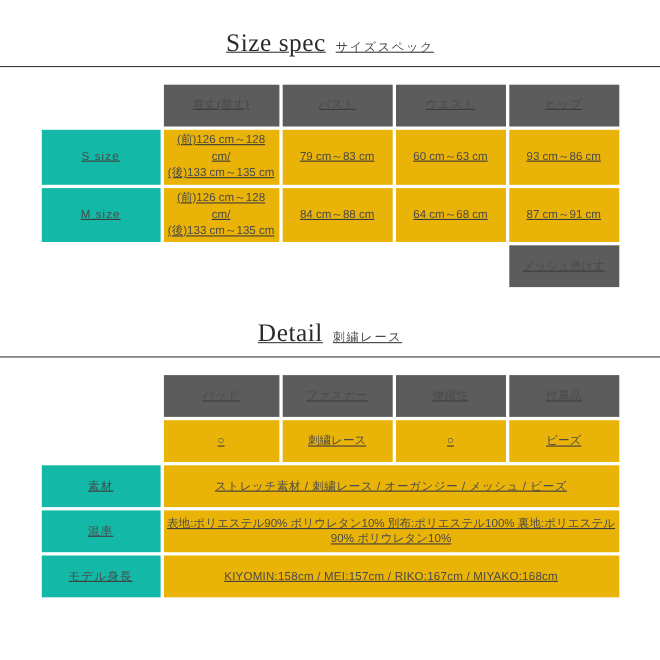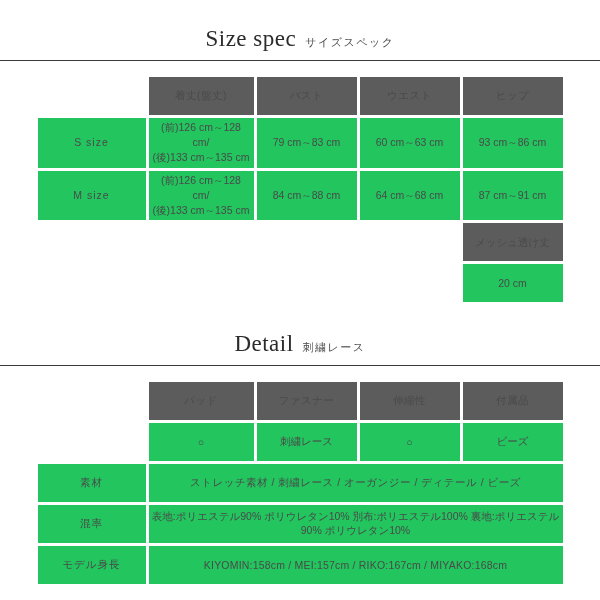--- a/index.html
+++ b/index.html
@@ -12,20 +12,21 @@
     background: #ffffff;
     font-family: "Liberation Sans", sans-serif;
     color: #3c3c3c;
     overflow: hidden;
   }
   .page {
     position: relative;
     width: 600px;
     height: 536px;
     box-sizing: border-box;
+    text-decoration: underline;
   }
 
   
   .section-head {
     text-align: center;
     padding-top: 26px;
     padding-bottom: 8px;
   }
   .section-head .title {
     font-family: "Liberation Serif", serif;
@@ -63,28 +64,28 @@
     color: #4a4a4a;
     padding: 2px 3px;
   }
   td.hdr {
     background: #5c5c5c;
     color: #ffffff;
     font-size: 11px;
     letter-spacing: 0.5px;
   }
   td.rowhdr {
-    background: #22c55e;
+    background: #14b8a6;
     color: #ffffff;
     font-size: 11.5px;
     letter-spacing: 1px;
     margin-top: 28px;
   }
   td.cell {
-    background: #22c55e;
+    background: #eab308;
   }
   td.blank {
     background: transparent;
   }
   td.tiny {
     font-size: 8.5px;
     line-height: 1.5;
     letter-spacing: 0;
   }
   td.small {
@@ -184,27 +185,20 @@
       </tr>
 
       <tr>
         <td class="blank"></td>
         <td class="blank"></td>
         <td class="blank"></td>
         <td class="blank"></td>
         <td class="hdr small">メッシュ透け丈</td>
       </tr>
 
-      <tr>
-        <td class="blank"></td>
-        <td class="blank"></td>
-        <td class="blank"></td>
-        <td class="blank"></td>
-        <td class="cell">20 cm</td>
-      </tr>
     </tbody>
   </table>
 
   <div class="section-head">
     <span class="title">Detail</span><span class="subtitle">刺繍レース</span>
   </div>
   <div class="rule"></div>
 
   <table class="detail">
     <colgroup>
@@ -226,21 +220,21 @@
       <tr>
         <td class="blank"></td>
         <td class="cell circle">○</td>
         <td class="cell">刺繍レース</td>
         <td class="cell circle">○</td>
         <td class="cell">ビーズ</td>
       </tr>
 
       <tr>
         <td class="rowhdr">素材</td>
-        <td class="cell matval" colspan="4">ストレッチ素材  /  刺繍レース  /  オーガンジー  /  ディテール  /  ビーズ</td>
+        <td class="cell matval" colspan="4">ストレッチ素材  /  刺繍レース  /  オーガンジー  /  メッシュ  /  ビーズ</td>
       </tr>
 
       <tr>
         <td class="rowhdr">混率</td>
         <td class="cell mixval" colspan="4">表地:ポリエステル90%  ポリウレタン10%  別布:ポリエステル100%  裏地:ポリエステル90%  ポリウレタン10%</td>
       </tr>
 
       <tr>
         <td class="rowhdr">モデル身長</td>
         <td class="cell modelval" colspan="4">KIYOMIN:158cm  /  MEI:157cm  /  RIKO:167cm  /  MIYAKO:168cm</td>

